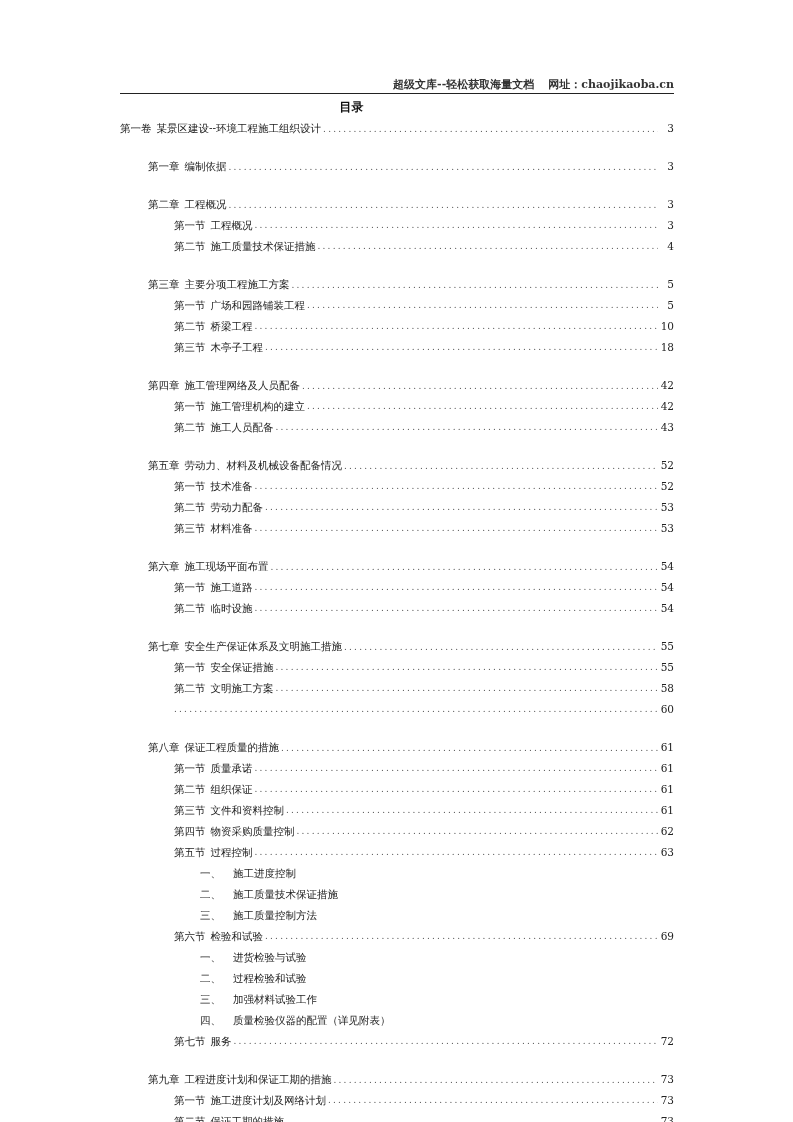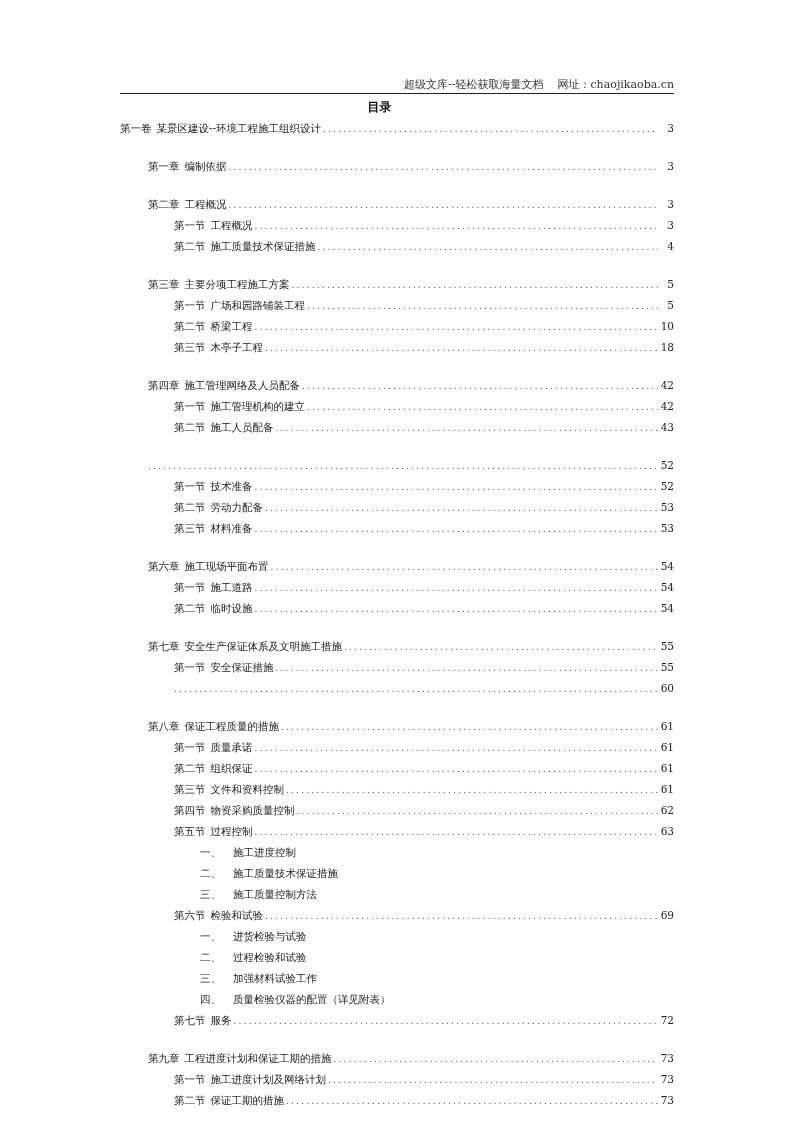--- a/index.html
+++ b/index.html
@@ -1,32 +1,32 @@
 <!DOCTYPE html>
 <html><head>
 <meta charset="utf-8">
 <style>
   html, body { margin:0; padding:0; background:#ffffff; }
   body { width:793px; height:1122px; position:relative; overflow:hidden;
          font-family: "DejaVu Serif", "Liberation Serif", serif; color:#222; }
   .header { position:absolute; left:120px; top:77px; width:554px; height:16px;
-            font-size:11px; text-align:right; color:#333; white-space:nowrap; }
+            font-size:11px; text-align:right; color:#333; white-space:nowrap;font-weight:bold; }
   .header .sep { display:inline-block; width:14px; }
   .header-rule { position:absolute; left:120px; top:93px; width:554px; height:1px; background:#222; }
   .title { position:absolute; left:0; top:99px; width:703px; text-align:center;
-           font-family: Liberation Sans, sans-serif; font-weight:bold; font-size:12px; color:#111;padding-left:28px; }
+           font-family: Liberation Sans, sans-serif; font-weight:bold; font-size:12px; color:#111; }
   .toc { position:absolute; left:120px; top:118px; width:554px; }
   .row { position:relative; height:21px; font-size:10.5px; line-height:21px; display:flex; align-items:baseline; }
   .row .label { white-space:nowrap; padding-right:2px; background:#fff; }
   .row .dots { flex:1; overflow:hidden; white-space:nowrap; color:#555; letter-spacing:2.2px; font-size:9px; }
   .row .dots::after { content:"................................................................................................................................................................................................"; }
   .row .page { white-space:nowrap; text-align:right; min-width:14px; padding-left:2px; }
   .lvl0 { padding-left:0; }
   .lvl1 { padding-left:28px;margin-top:17px; }
-  .lvl2 { padding-left:54px; }
+  .lvl2 { padding-left:54px;align-items:center; }
   .lvl3 { padding-left:80px;flex-direction:column; }
   .num { display:inline-block; margin-right:5px; }
   .lvl3 .num { margin-right:12px; }
 </style>
 </head>
 <body>
 
 <div class="header">
   <span>超级文库--轻松获取海量文档</span><span class="sep"></span><span>网址：chaojikaoba.cn</span>
 </div>
@@ -89,20 +89,21 @@
       <span class="label"><span class="num">第一节</span><span>施工管理机构的建立</span></span>
       <span class="dots"></span>
       <span class="page">42</span>
     </div>
     <div class="row lvl2">
       <span class="label"><span class="num">第二节</span><span>施工人员配备</span></span>
       <span class="dots"></span>
       <span class="page">43</span>
     </div>
     <div class="row lvl1">
+      <span class="label"><span class="num">第五章</span><span>劳动力、材料及机械设备配备情况</span></span>
       <span class="dots"></span>
       <span class="page">52</span>
     </div>
     <div class="row lvl2">
       <span class="label"><span class="num">第一节</span><span>技术准备</span></span>
       <span class="dots"></span>
       <span class="page">52</span>
     </div>
     <div class="row lvl2">
       <span class="label"><span class="num">第二节</span><span>劳动力配备</span></span>
@@ -133,20 +134,25 @@
       <span class="label"><span class="num">第七章</span><span>安全生产保证体系及文明施工措施</span></span>
       <span class="dots"></span>
       <span class="page">55</span>
     </div>
     <div class="row lvl2">
       <span class="label"><span class="num">第一节</span><span>安全保证措施</span></span>
       <span class="dots"></span>
       <span class="page">55</span>
     </div>
     <div class="row lvl2">
+      <span class="label"><span class="num">第二节</span><span>文明施工方案</span></span>
+      <span class="dots"></span>
+      <span class="page">58</span>
+    </div>
+    <div class="row lvl2">
       <span class="dots"></span>
       <span class="page">60</span>
     </div>
     <div class="row lvl1">
       <span class="label"><span class="num">第八章</span><span>保证工程质量的措施</span></span>
       <span class="dots"></span>
       <span class="page">61</span>
     </div>
     <div class="row lvl2">
       <span class="label"><span class="num">第一节</span><span>质量承诺</span></span>

